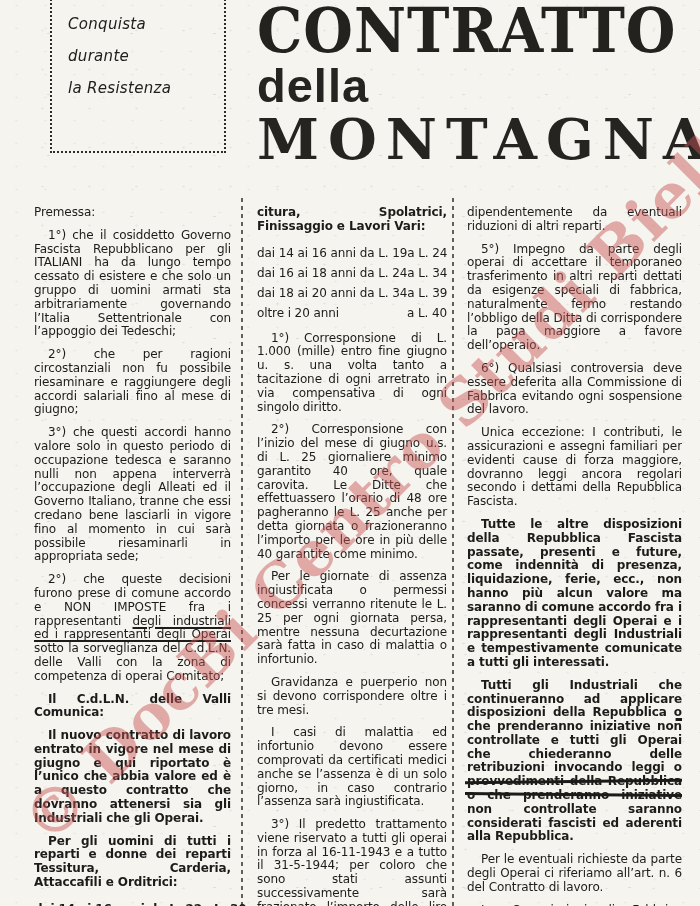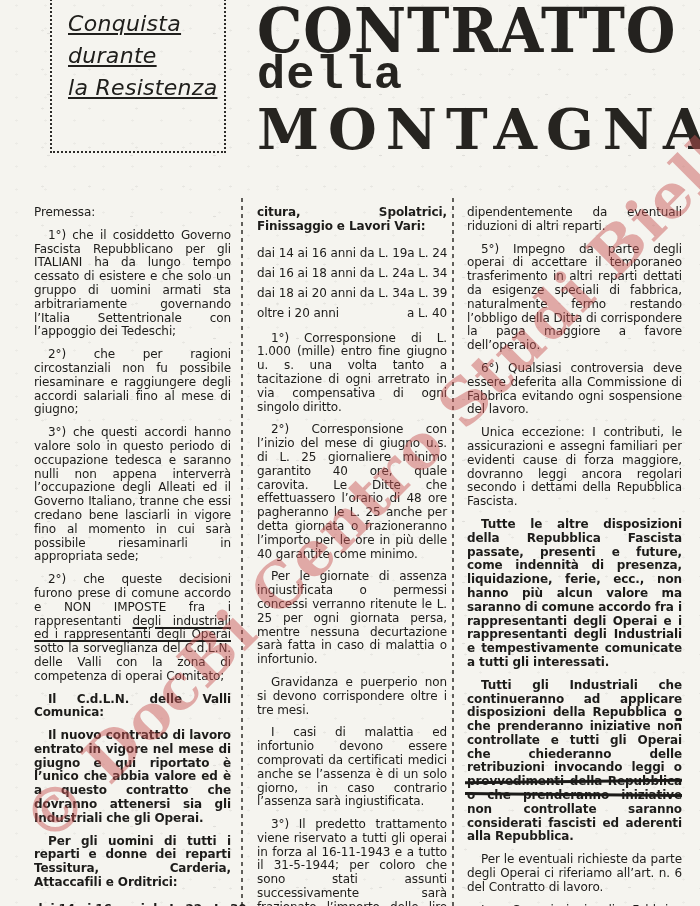--- a/index.html
+++ b/index.html
@@ -9,29 +9,29 @@
     background-image:
       radial-gradient(rgba(40,38,34,.10) 1px, transparent 1.4px),
       radial-gradient(rgba(40,38,34,.07) 1px, transparent 1.4px),
       radial-gradient(rgba(40,38,34,.05) 1px, transparent 1.6px);
     background-size:83px 61px,47px 39px,29px 23px;
     background-position:7px 3px,19px 11px,2px 17px;
     color:#1d1c1a;}
   
   .kicker-box{position:absolute;left:50px;top:-14px;width:176px;height:167px;
     border:2.5px dotted #2d2c29;padding:20px 6px 0 16px;box-sizing:border-box;}
-  .kicker-line{font-style:italic;font-weight:500;font-size:22px;line-height:32px;
-    letter-spacing:.3px;color:#21201d;white-space:nowrap;text-decoration:underline;}
+  .kicker-line{font-style:italic;font-weight:500;font-size:15px;line-height:32px;
+    letter-spacing:.3px;color:#21201d;white-space:nowrap;}
   
   .masthead{position:absolute;left:257px;top:16px;width:436px;}
   .title1{font-family:"DejaVu Serif",serif;font-weight:900;font-size:57px;line-height:50px;
     margin-top:-13px;letter-spacing:1px;color:#24221f;white-space:nowrap;
     transform:scaleY(1.08);transform-origin:top left;}
-  .title2{font-family:Liberation Mono, monospace;font-weight:900;font-size:47px;line-height:46px;
-    margin-top:0;letter-spacing:1px;color:#262420;}
+  .title2{font-family:Liberation Sans, sans-serif;font-weight:900;font-size:47px;line-height:46px;
+    margin-top:10px;letter-spacing:1px;color:#262420;}
   .title3{font-family:"DejaVu Serif",serif;font-weight:700;font-size:56px;line-height:52px;
     margin-top:4px;letter-spacing:9px;color:#262420;white-space:nowrap;}
   
   .vrule{position:absolute;top:198px;bottom:0;width:2px;
     background:repeating-linear-gradient(to bottom,#3c3a36 0 4px,transparent 4px 8px);
     opacity:.8;}
   .vrule-1{left:241px;} .vrule-2{left:452px;}
   
   .cols{position:absolute;left:34px;top:206px;bottom:0;width:648px;display:flex;overflow:hidden;}
   .col{box-sizing:border-box;font-size:12px;line-height:13.8px;text-align:justify;

